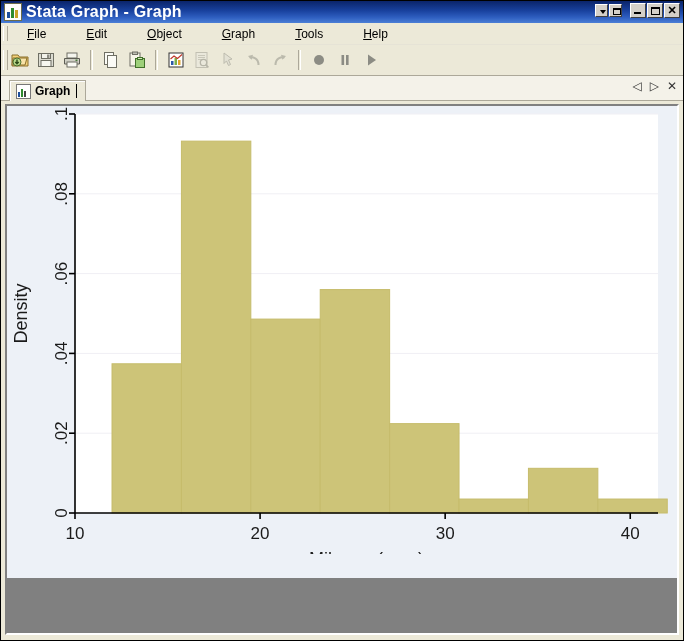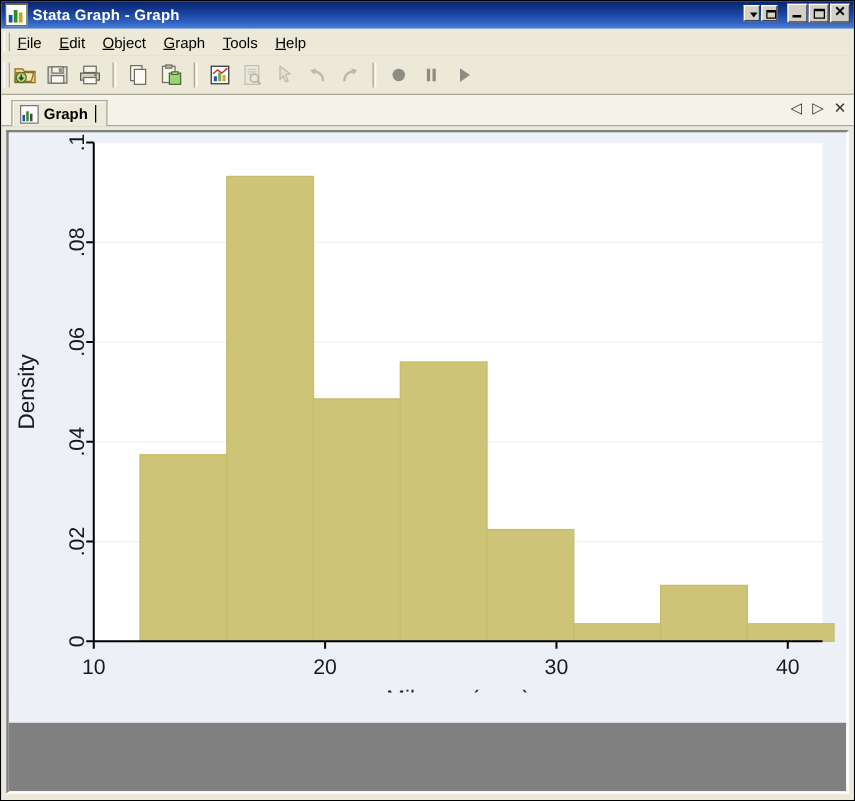--- a/index.html
+++ b/index.html
@@ -33,21 +33,21 @@
     margin-right: 4px;
     position: relative; overflow: hidden;
   }
   .title-icon i {
     position: absolute; bottom: 2px; display: block; background: #2a6b2a;
   }
   .title-icon i:nth-child(1) { left: 2px;  width: 3px; height: 6px; background:#1d4f9c; }
   .title-icon i:nth-child(2) { left: 6px;  width: 3px; height: 10px; background:#2e8b2e; }
   .title-icon i:nth-child(3) { left: 10px; width: 3px; height: 8px; background:#c9a227; }
   .titlebar .ttl {
-    color: #fff; font-size: 12px; font-weight: bold;
+    color: #fff; font-size: 16px; font-weight: bold;
     letter-spacing: .2px; white-space: nowrap;
   }
   .winbtns {
     position: absolute; right: 3px; top: 2px;
     display: flex; align-items: center; gap: 2px;
   }
   .winbtns .grp { display: flex; gap: 1px; }
   .wbtn {
     width: 16px; height: 15px;
     background: #d4d0c8;
@@ -75,21 +75,21 @@
     padding-left: 6px;
     border-bottom: 1px solid #e6e3d6;
     position: relative;
   }
   .menubar::before {
     content:""; position:absolute; left:2px; top:3px; bottom:3px; width:3px;
     border-left:1px solid #fff; border-right:1px solid #aca899;
   }
   .menu-item {
     font-size: 12px; color: #000;
-    padding: 2px 7px;
+    padding: 2px 20px;
     white-space: nowrap;
     cursor: default;
   }
   .menu-item u { text-decoration: underline; }
 
   
   .toolbar {
     flex: 0 0 30px; height: 30px;
     background: #ece9d8;
     display: flex; align-items: center;

